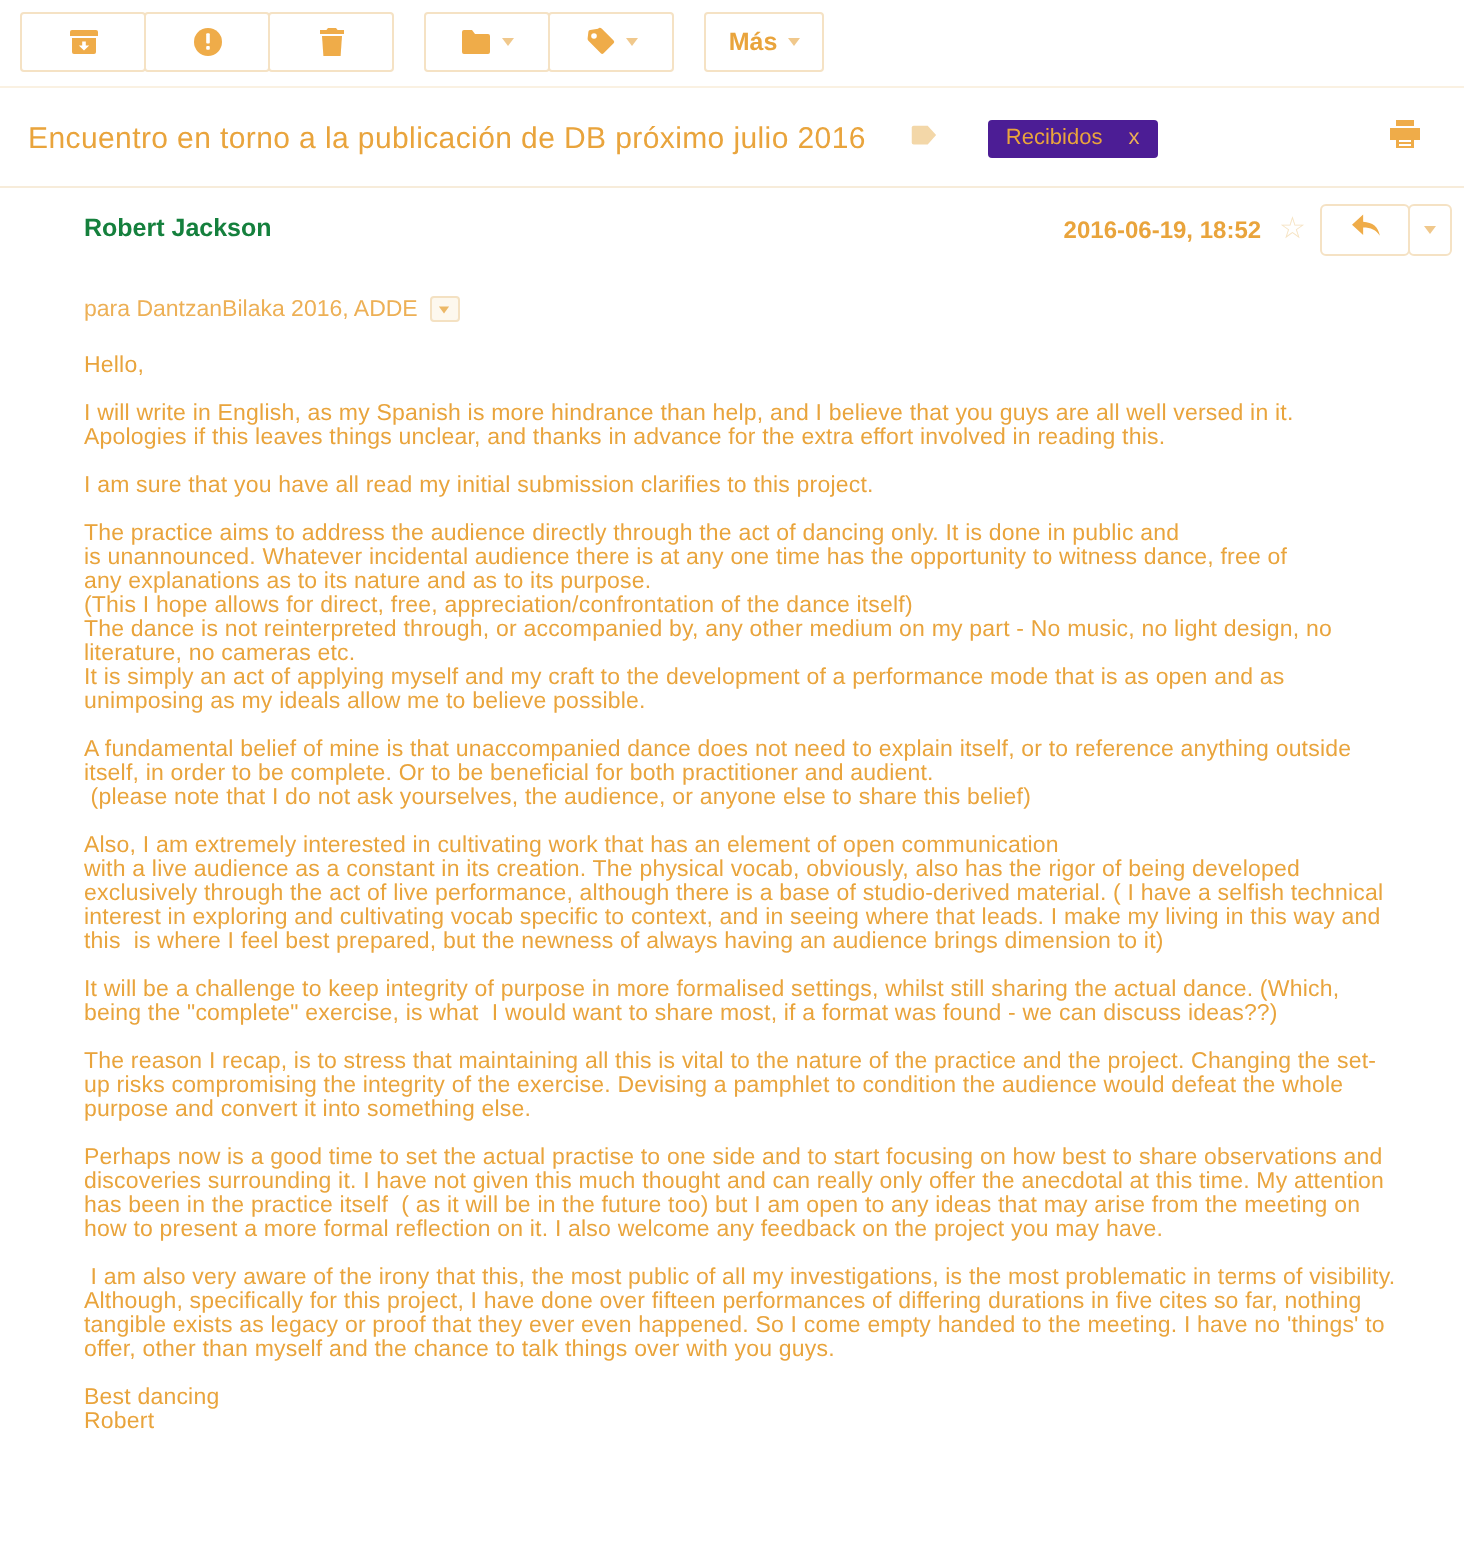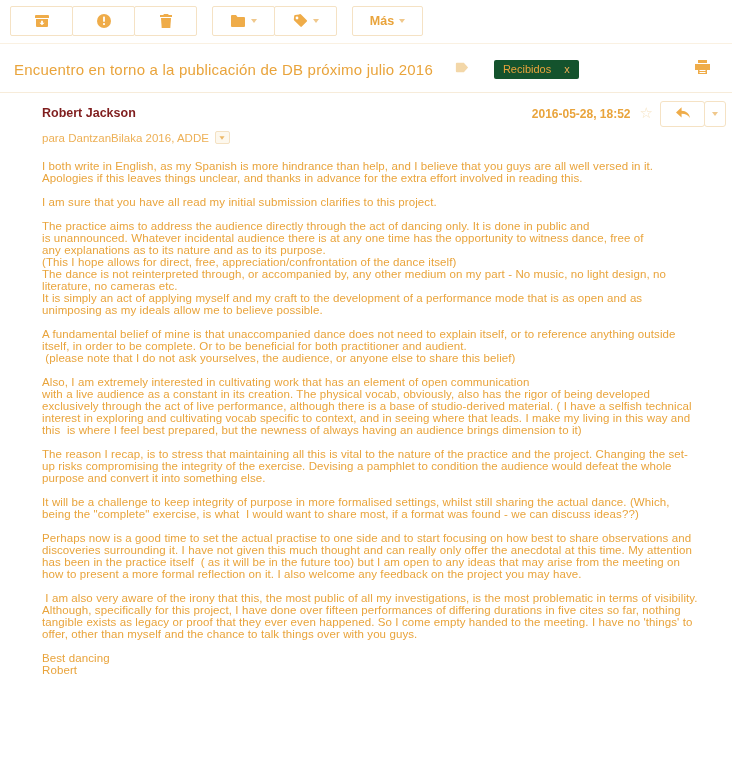--- a/index.html
+++ b/index.html
@@ -26,44 +26,44 @@
     border-top:4px solid #F0C88C;
   }
   .mas-label { font-size:12.5px; font-weight:bold; color:#E9A43C; }
   .toolbar-divider { border-bottom:1px solid #FAF1E2; margin-top:7px; }
 
   
   .subject-row { display:flex; align-items:center; padding:15px 14px 13px 14px; }
   .subject-title { font-size:15px; font-weight:normal; color:#E9A43C; letter-spacing:0.2px; }
   .subject-tag { margin-left:21px; }
   .chip {
-    margin-left:25px; background:#14532d; border-radius:2px;
+    margin-left:25px; background:#4c1d95; border-radius:2px;
     padding:3px 9px 4px 9px; display:flex; align-items:center; gap:13px;
     font-size:11px; color:#E9A43C; cursor:pointer;
   }
   .chip-x { font-size:11px; color:#EBAF55; cursor:pointer; }
   .printer { margin-left:auto; margin-right:7px; cursor:pointer; }
   .subject-divider { border-bottom:1px solid #F7ECDA; }
 
   
   .msg-header { padding:8px 6px 0 42px; }
   .hdr-row1 { display:flex; align-items:flex-start; }
-  .sender { font-size:12.5px; font-weight:bold; color:#7f1d1d; padding-top:5px; }
+  .sender { font-size:12.5px; font-weight:bold; color:#15803d; padding-top:5px; }
   .spacer { flex:1; }
   .date { font-size:12px; font-weight:bold; color:#E9A43C; padding-top:6px; }
   .star { font-family:"DejaVu Sans", sans-serif; font-size:15px; color:#F6E3C2;
           margin:3px 7px 0 9px; cursor:pointer; }
   .reply-group { display:flex; }
   .hdr-btn {
     height:26px; background:#fff; border:1px solid #F5E2C4; border-radius:3px;
     display:flex; align-items:center; justify-content:center; cursor:pointer;
   }
   .reply-btn { width:45px; }
   .reply-caret-btn { width:22px; margin-left:-1px; }
-  .hdr-row2 { display:flex; align-items:center; margin-top:4px; }
+  .hdr-row2 { display:flex; align-items:center; margin-top:20px; }
   .recipients { font-size:11.5px; color:#EDB056; }
   .dd-box {
     margin-left:6px; width:15px; height:13px; border:1px solid #F4E1C2;
     border-radius:2px; background:#FDF8EE;
     display:flex; align-items:center; justify-content:center; cursor:pointer;
   }
   .dd-box .caret { border-top-color:#ECB867; transform:scale(.85); }
 
   
   .msg-body { padding:16px 24px 0 42px; }
@@ -123,21 +123,21 @@
             <path d="M8.8 1.2 14.8 7.2a1 1 0 0 1 0 1.4l-5 5a1 1 0 0 1-1.4 0L2.2 7.4A1.4 1.4 0 0 1 1.8 6.3L2.2 2.9a1 1 0 0 1 .9-.9l3.9-.6a1.4 1.4 0 0 1 1.8-.2z"></path>
             <circle fill="#fff" cx="5" cy="5" r="1.4"></circle>
           </svg>
       </span>
       <span class="caret"></span>
     </div>
   </div>
 
   <div class="gap"></div>
 
-  <div class="tb-btn" style="width:71px;">
+  <div class="tb-btn" style="width:60px;">
     <span class="mas-label">Más</span>
     <span class="caret"></span>
   </div>
 </div>
 <div class="toolbar-divider"></div>
 
 <div class="subject-row">
   <h1 class="subject-title">Encuentro en torno a la publicación de DB próximo julio 2016</h1>
   <span class="subject-tag icon-light">
     <svg width="15" height="15" viewBox="0 0 16 16" fill="currentColor">
@@ -156,21 +156,21 @@
         <path fill="#fff" d="M5.5 11h6v1h-6zm0 2h6v1h-6z"></path>
       </svg>
   </span>
 </div>
 <div class="subject-divider"></div>
 
 <div class="msg-header">
   <div class="hdr-row1">
     <span class="sender">Robert Jackson</span>
     <span class="spacer"></span>
-    <span class="date">2016-05-28, 18:52</span>
+    <span class="date">2016-06-19, 18:52</span>
     <span class="star">☆</span>
     <div class="reply-group">
       <div class="hdr-btn reply-btn">
         <span class="icon-orange">
           <svg width="15" height="13" viewBox="0 0 16 14" fill="currentColor">
               <path d="M7 5.2V1.4L1 6.9l6 5.5V8.4c4.2 0 7 1.3 9 4.4-.8-4.9-3.9-7.3-9-7.6z"></path>
             </svg>
         </span>
       </div>
       <div class="hdr-btn reply-caret-btn">
@@ -180,44 +180,45 @@
   </div>
   <div class="hdr-row2">
     <span class="recipients">para DantzanBilaka 2016, ADDE</span>
     <span class="dd-box">
       <span class="caret"></span>
     </span>
   </div>
 </div>
 
 <div class="msg-body">
-  <div class="para">I both write in English, as my Spanish is more hindrance than help, and I believe that you guys are all well versed in it.
+  <div class="para">Hello,</div>
+  <div class="para">I will write in English, as my Spanish is more hindrance than help, and I believe that you guys are all well versed in it.
 Apologies if this leaves things unclear, and thanks in advance for the extra effort involved in reading this.</div>
   <div class="para">I am sure that you have all read my initial submission clarifies to this project.</div>
   <div class="para">The practice aims to address the audience directly through the act of dancing only. It is done in public and
 is unannounced. Whatever incidental audience there is at any one time has the opportunity to witness dance, free of
 any explanations as to its nature and as to its purpose.
 (This I hope allows for direct, free, appreciation/confrontation of the dance itself)
 The dance is not reinterpreted through, or accompanied by, any other medium on my part - No music, no light design, no
 literature, no cameras etc.
 It is simply an act of applying myself and my craft to the development of a performance mode that is as open and as
 unimposing as my ideals allow me to believe possible.</div>
   <div class="para">A fundamental belief of mine is that unaccompanied dance does not need to explain itself, or to reference anything outside
 itself, in order to be complete. Or to be beneficial for both practitioner and audient.
  (please note that I do not ask yourselves, the audience, or anyone else to share this belief)</div>
   <div class="para">Also, I am extremely interested in cultivating work that has an element of open communication
 with a live audience as a constant in its creation. The physical vocab, obviously, also has the rigor of being developed
 exclusively through the act of live performance, although there is a base of studio-derived material. ( I have a selfish technical
 interest in exploring and cultivating vocab specific to context, and in seeing where that leads. I make my living in this way and
 this  is where I feel best prepared, but the newness of always having an audience brings dimension to it)</div>
+  <div class="para">It will be a challenge to keep integrity of purpose in more formalised settings, whilst still sharing the actual dance. (Which,
+being the "complete" exercise, is what  I would want to share most, if a format was found - we can discuss ideas??)</div>
   <div class="para">The reason I recap, is to stress that maintaining all this is vital to the nature of the practice and the project. Changing the set-
 up risks compromising the integrity of the exercise. Devising a pamphlet to condition the audience would defeat the whole
 purpose and convert it into something else.</div>
-  <div class="para">It will be a challenge to keep integrity of purpose in more formalised settings, whilst still sharing the actual dance. (Which,
-being the "complete" exercise, is what  I would want to share most, if a format was found - we can discuss ideas??)</div>
   <div class="para">Perhaps now is a good time to set the actual practise to one side and to start focusing on how best to share observations and
 discoveries surrounding it. I have not given this much thought and can really only offer the anecdotal at this time. My attention
 has been in the practice itself  ( as it will be in the future too) but I am open to any ideas that may arise from the meeting on
 how to present a more formal reflection on it. I also welcome any feedback on the project you may have.</div>
   <div class="para"> I am also very aware of the irony that this, the most public of all my investigations, is the most problematic in terms of visibility.
 Although, specifically for this project, I have done over fifteen performances of differing durations in five cites so far, nothing
 tangible exists as legacy or proof that they ever even happened. So I come empty handed to the meeting. I have no 'things' to
 offer, other than myself and the chance to talk things over with you guys.</div>
   <div class="para">Best dancing
 Robert</div>

